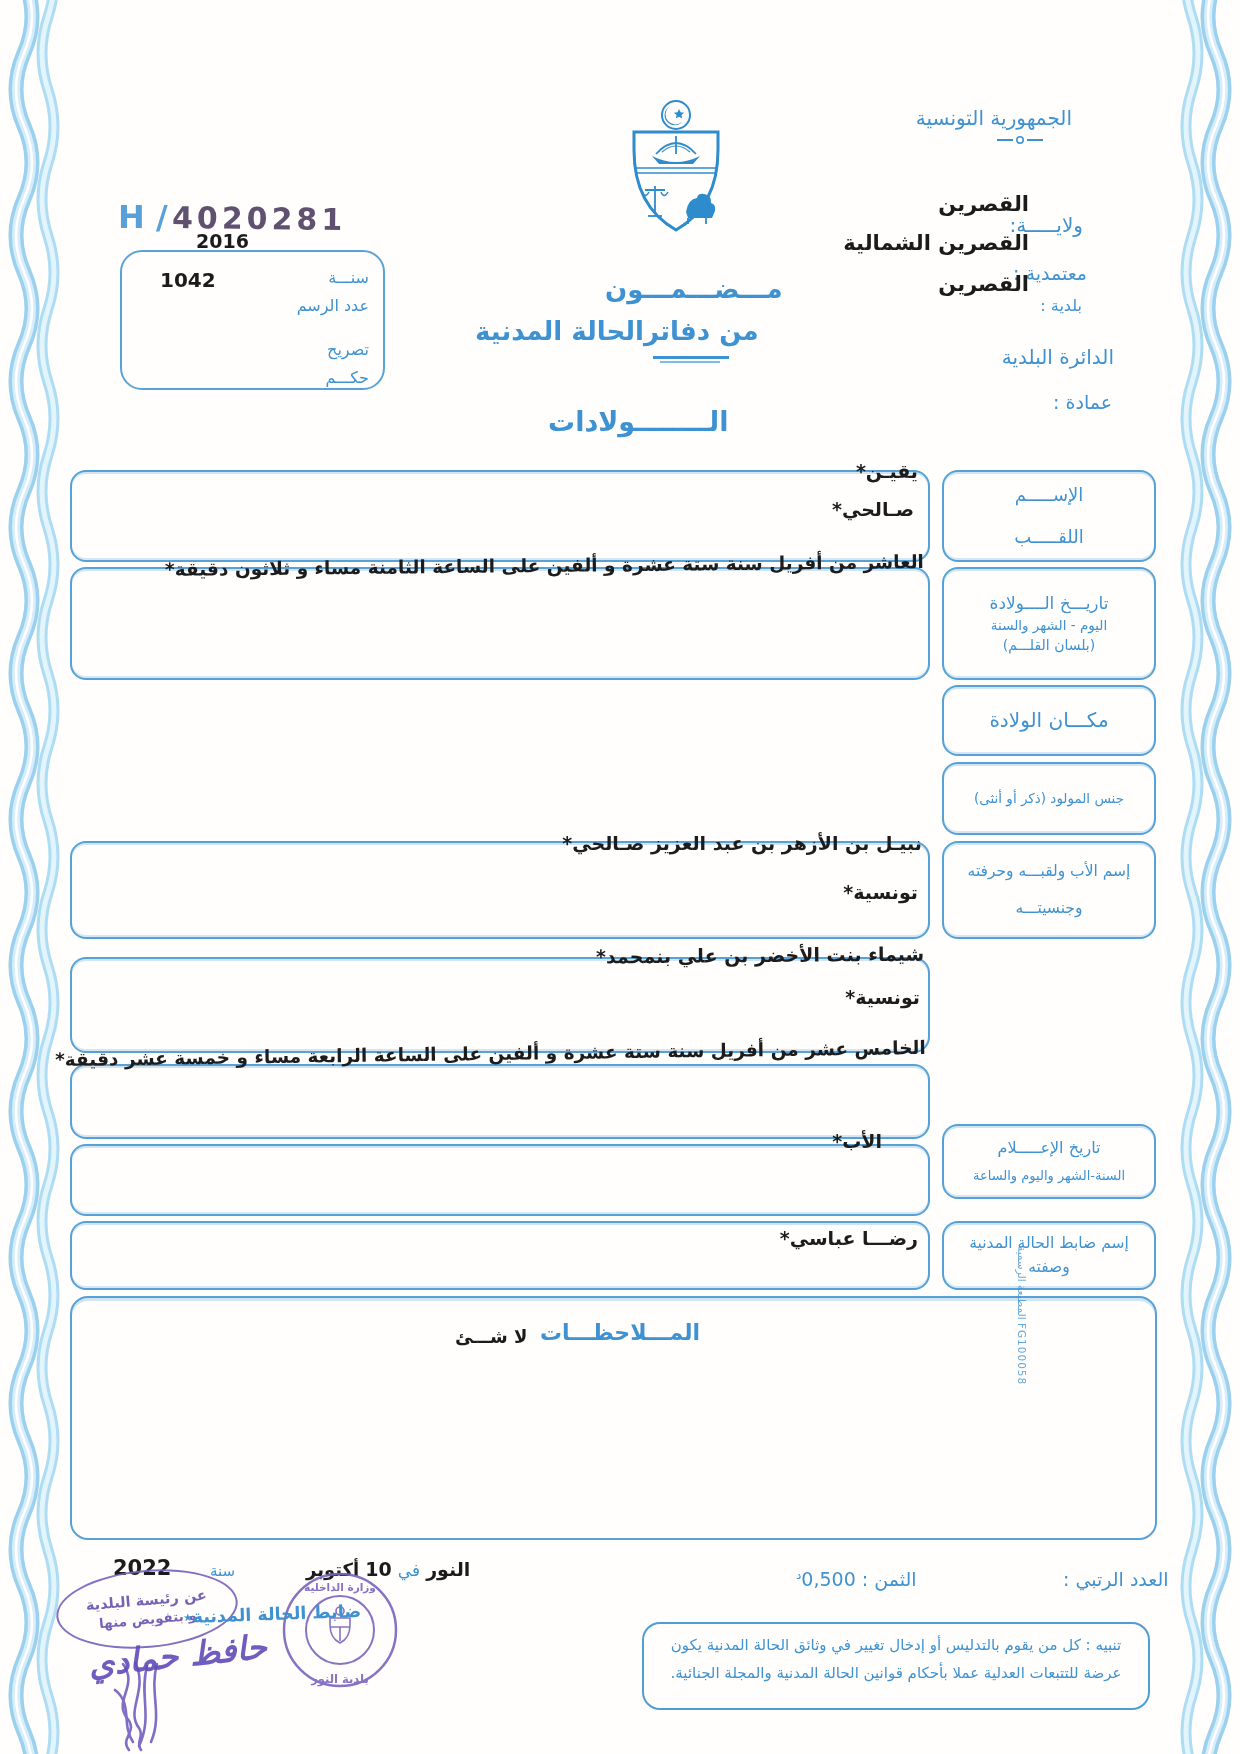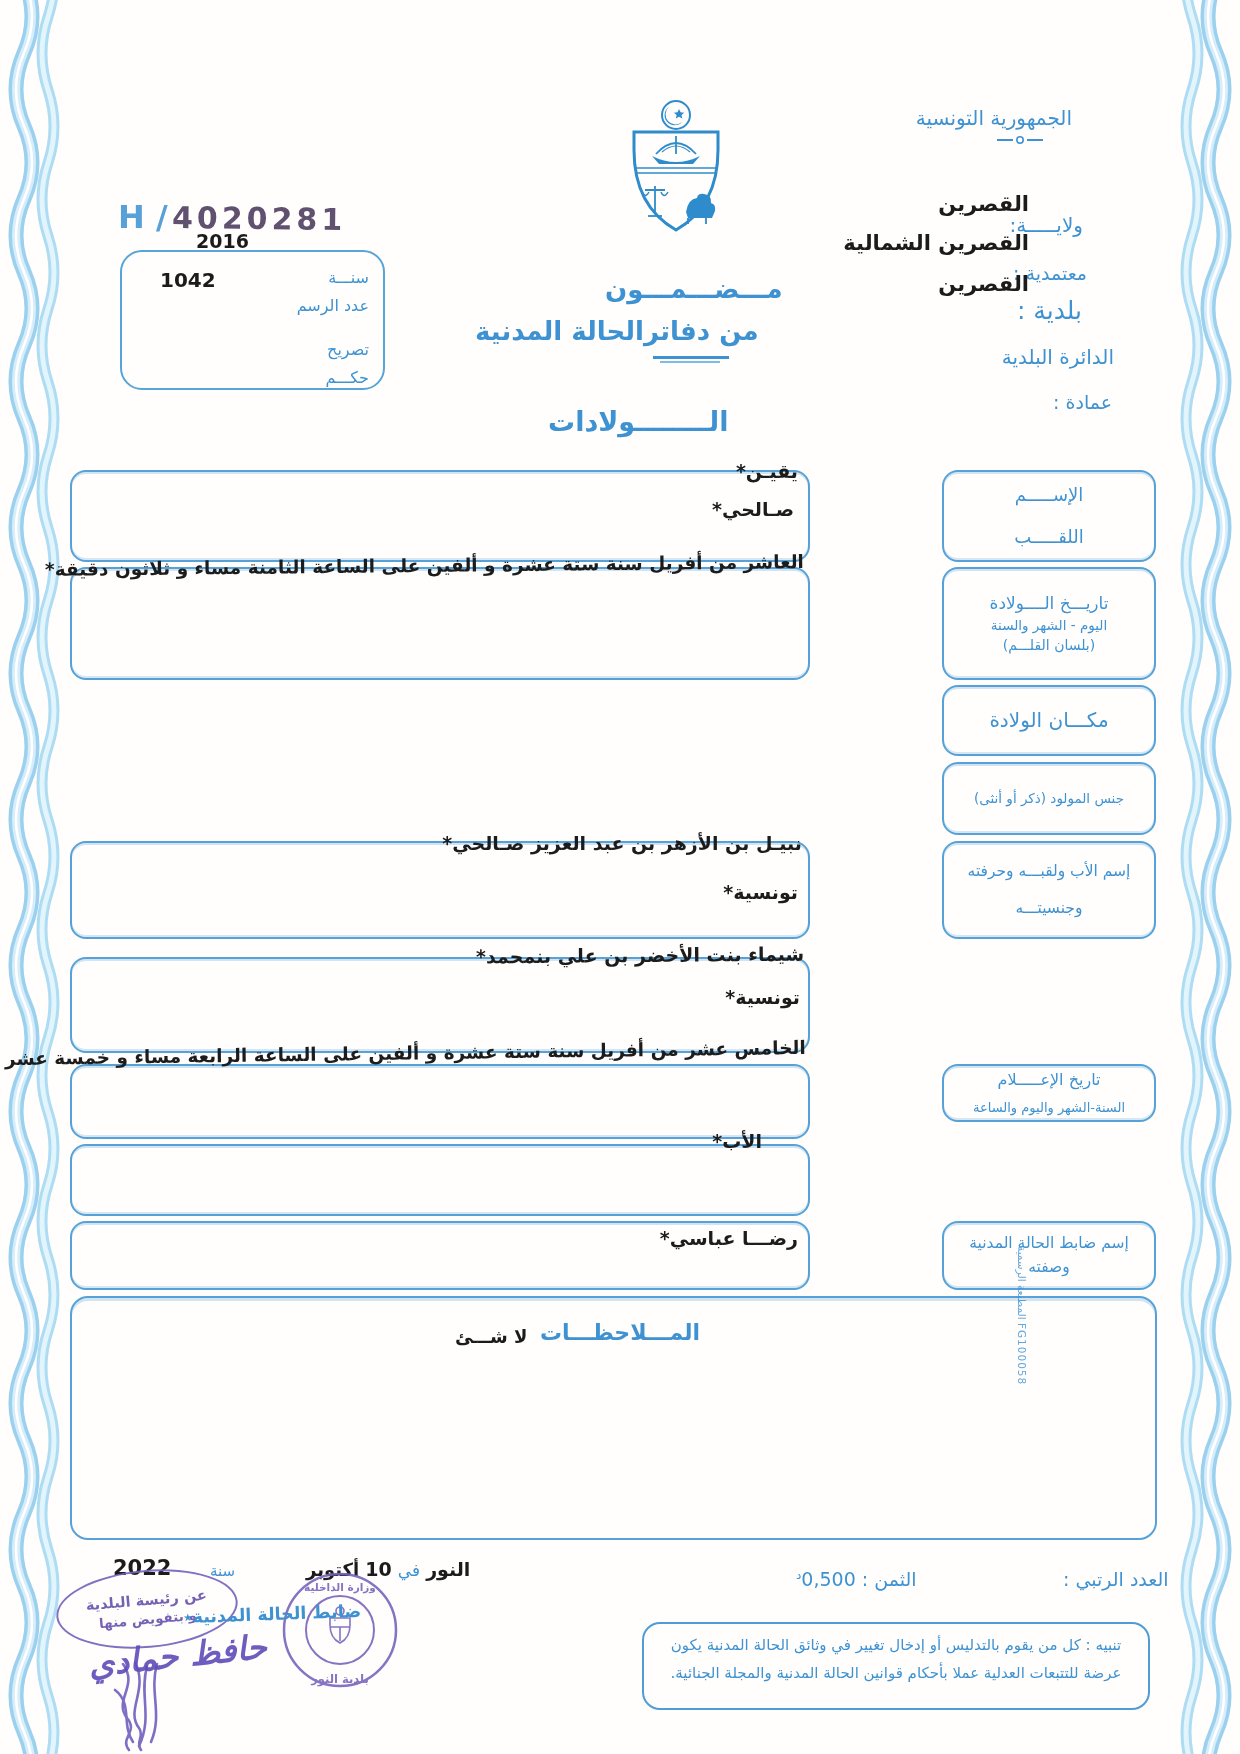--- a/index.html
+++ b/index.html
@@ -5,21 +5,21 @@
   *{margin:0;padding:0;box-sizing:border-box}
   html,body{background:#ffffff}
   body{font-family:"DejaVu Sans",sans-serif}
   .page{position:relative;width:1240px;height:1754px;background:#fffefc;overflow:hidden;direction:rtl}
   .abs{position:absolute}
   .blue{color:#3e92d2}
   .black{color:#1b1b1b}
   .bold{font-weight:700}
   .nw{white-space:nowrap}
   
-  .vbox{position:absolute;left:70px;width:740px;border:2.5px solid #56a2d8;border-radius:16px;
+  .vbox{position:absolute;left:70px;width:860px;border:2.5px solid #56a2d8;border-radius:16px;
         box-shadow:inset 0 2px 0 rgba(120,180,222,.35), inset 0 -2px 0 rgba(120,180,222,.3)}
   .lbox{position:absolute;left:942px;width:214px;border:2.5px solid #56a2d8;border-radius:16px;
         display:flex;flex-direction:column;justify-content:center;align-items:center;
         text-align:center;color:#3e92d2;padding:6px 10px;
         box-shadow:inset 0 2px 0 rgba(120,180,222,.35), inset 0 -2px 0 rgba(120,180,222,.3)}
   .val{position:absolute;font-weight:700;color:#1c1c1c;font-size:19px;white-space:nowrap}
   .lab{line-height:1.25}
   .notesbox{position:absolute;left:70px;width:1087px;border:2.5px solid #56a2d8;border-radius:18px;
         box-shadow:inset 0 3px 0 rgba(120,180,222,.35)}
   .warnbox{position:absolute;border:2px solid #4f9dd6;border-radius:18px;color:#3e92d2;
@@ -60,21 +60,21 @@
     <path d="M0,6 h16 M30,6 h16" stroke="#3e92d2" stroke-width="2" fill="none"></path>
     <circle cx="23" cy="6" r="3.2" fill="none" stroke="#3e92d2" stroke-width="1.6"></circle>
   </svg>
 
   <div class="abs blue" style="right:157px;top:213px;font-size:20px">ولايـــــة:</div>
   <div class="abs black bold" style="right:211px;top:192px;font-size:21px">القصرين</div>
 
   <div class="abs blue" style="right:153px;top:262px;font-size:19px">معتمدية :</div>
   <div class="abs black bold" style="right:211px;top:231px;font-size:21px">القصرين الشمالية</div>
 
-  <div class="abs blue" style="right:158px;top:296px;font-size:25px">بلدية :</div>
+  <div class="abs blue" style="right:158px;top:296px;font-size:16px">بلدية :</div>
   <div class="abs black bold" style="right:211px;top:272px;font-size:21px">القصرين</div>
 
   <div class="abs blue" style="right:126px;top:345px;font-size:20px">الدائرة البلدية</div>
   <div class="abs blue" style="right:128px;top:391px;font-size:19px">عمادة :</div>
 
   <div class="abs" style="left:118px;top:198px;font-size:32px;font-weight:700;color:#57a0d8;direction:ltr">H /</div>
   <div class="abs" style="left:172px;top:201px;font-size:30px;font-weight:700;color:#4c3a5e;letter-spacing:4px;direction:ltr;opacity:.88;transform:rotate(.6deg)">4020281</div>
   <div class="abs black bold" style="left:196px;top:230px;font-size:19px;direction:ltr">2016</div>
 
   <div class="abs" style="left:120px;top:250px;width:265px;height:140px;border:2.5px solid #58a3d8;border-radius:22px">
@@ -146,21 +146,21 @@
   </div>
 
   <div class="vbox" style="top:957px;height:96px">
     <span class="val" style="right:4px;top:-15px;transform:rotate(-.5deg)">شيماء بنت الأخضر بن علي بنمحمد*</span>
     <span class="val" style="right:8px;top:27px">تونسية*</span>
   </div>
 
   <div class="vbox" style="top:1064px;height:75px">
     <span class="val" style="right:2px;top:-23px;font-size:18.5px;transform:rotate(-.8deg)">الخامس عشر من أفريل سنة ستة عشرة و ألفين  على الساعة الرابعة مساء و خمسة عشر دقيقة*</span>
   </div>
-  <div class="lbox" style="top:1064px;height:58px;gap:10px">
+  <div class="lbox" style="top:1124px;height:75px;gap:10px">
     <div class="lab" style="font-size:16px">تاريخ الإعـــــلام</div>
     <div class="lab" style="font-size:13px">السنة-الشهر واليوم والساعة</div>
   </div>
 
   <div class="vbox" style="top:1144px;height:72px">
     <span class="val" style="right:46px;top:-16px">الأب*</span>
   </div>
 
   <div class="vbox" style="top:1221px;height:69px">
     <span class="val" style="right:10px;top:4px">رضـــا عباسي*</span>

